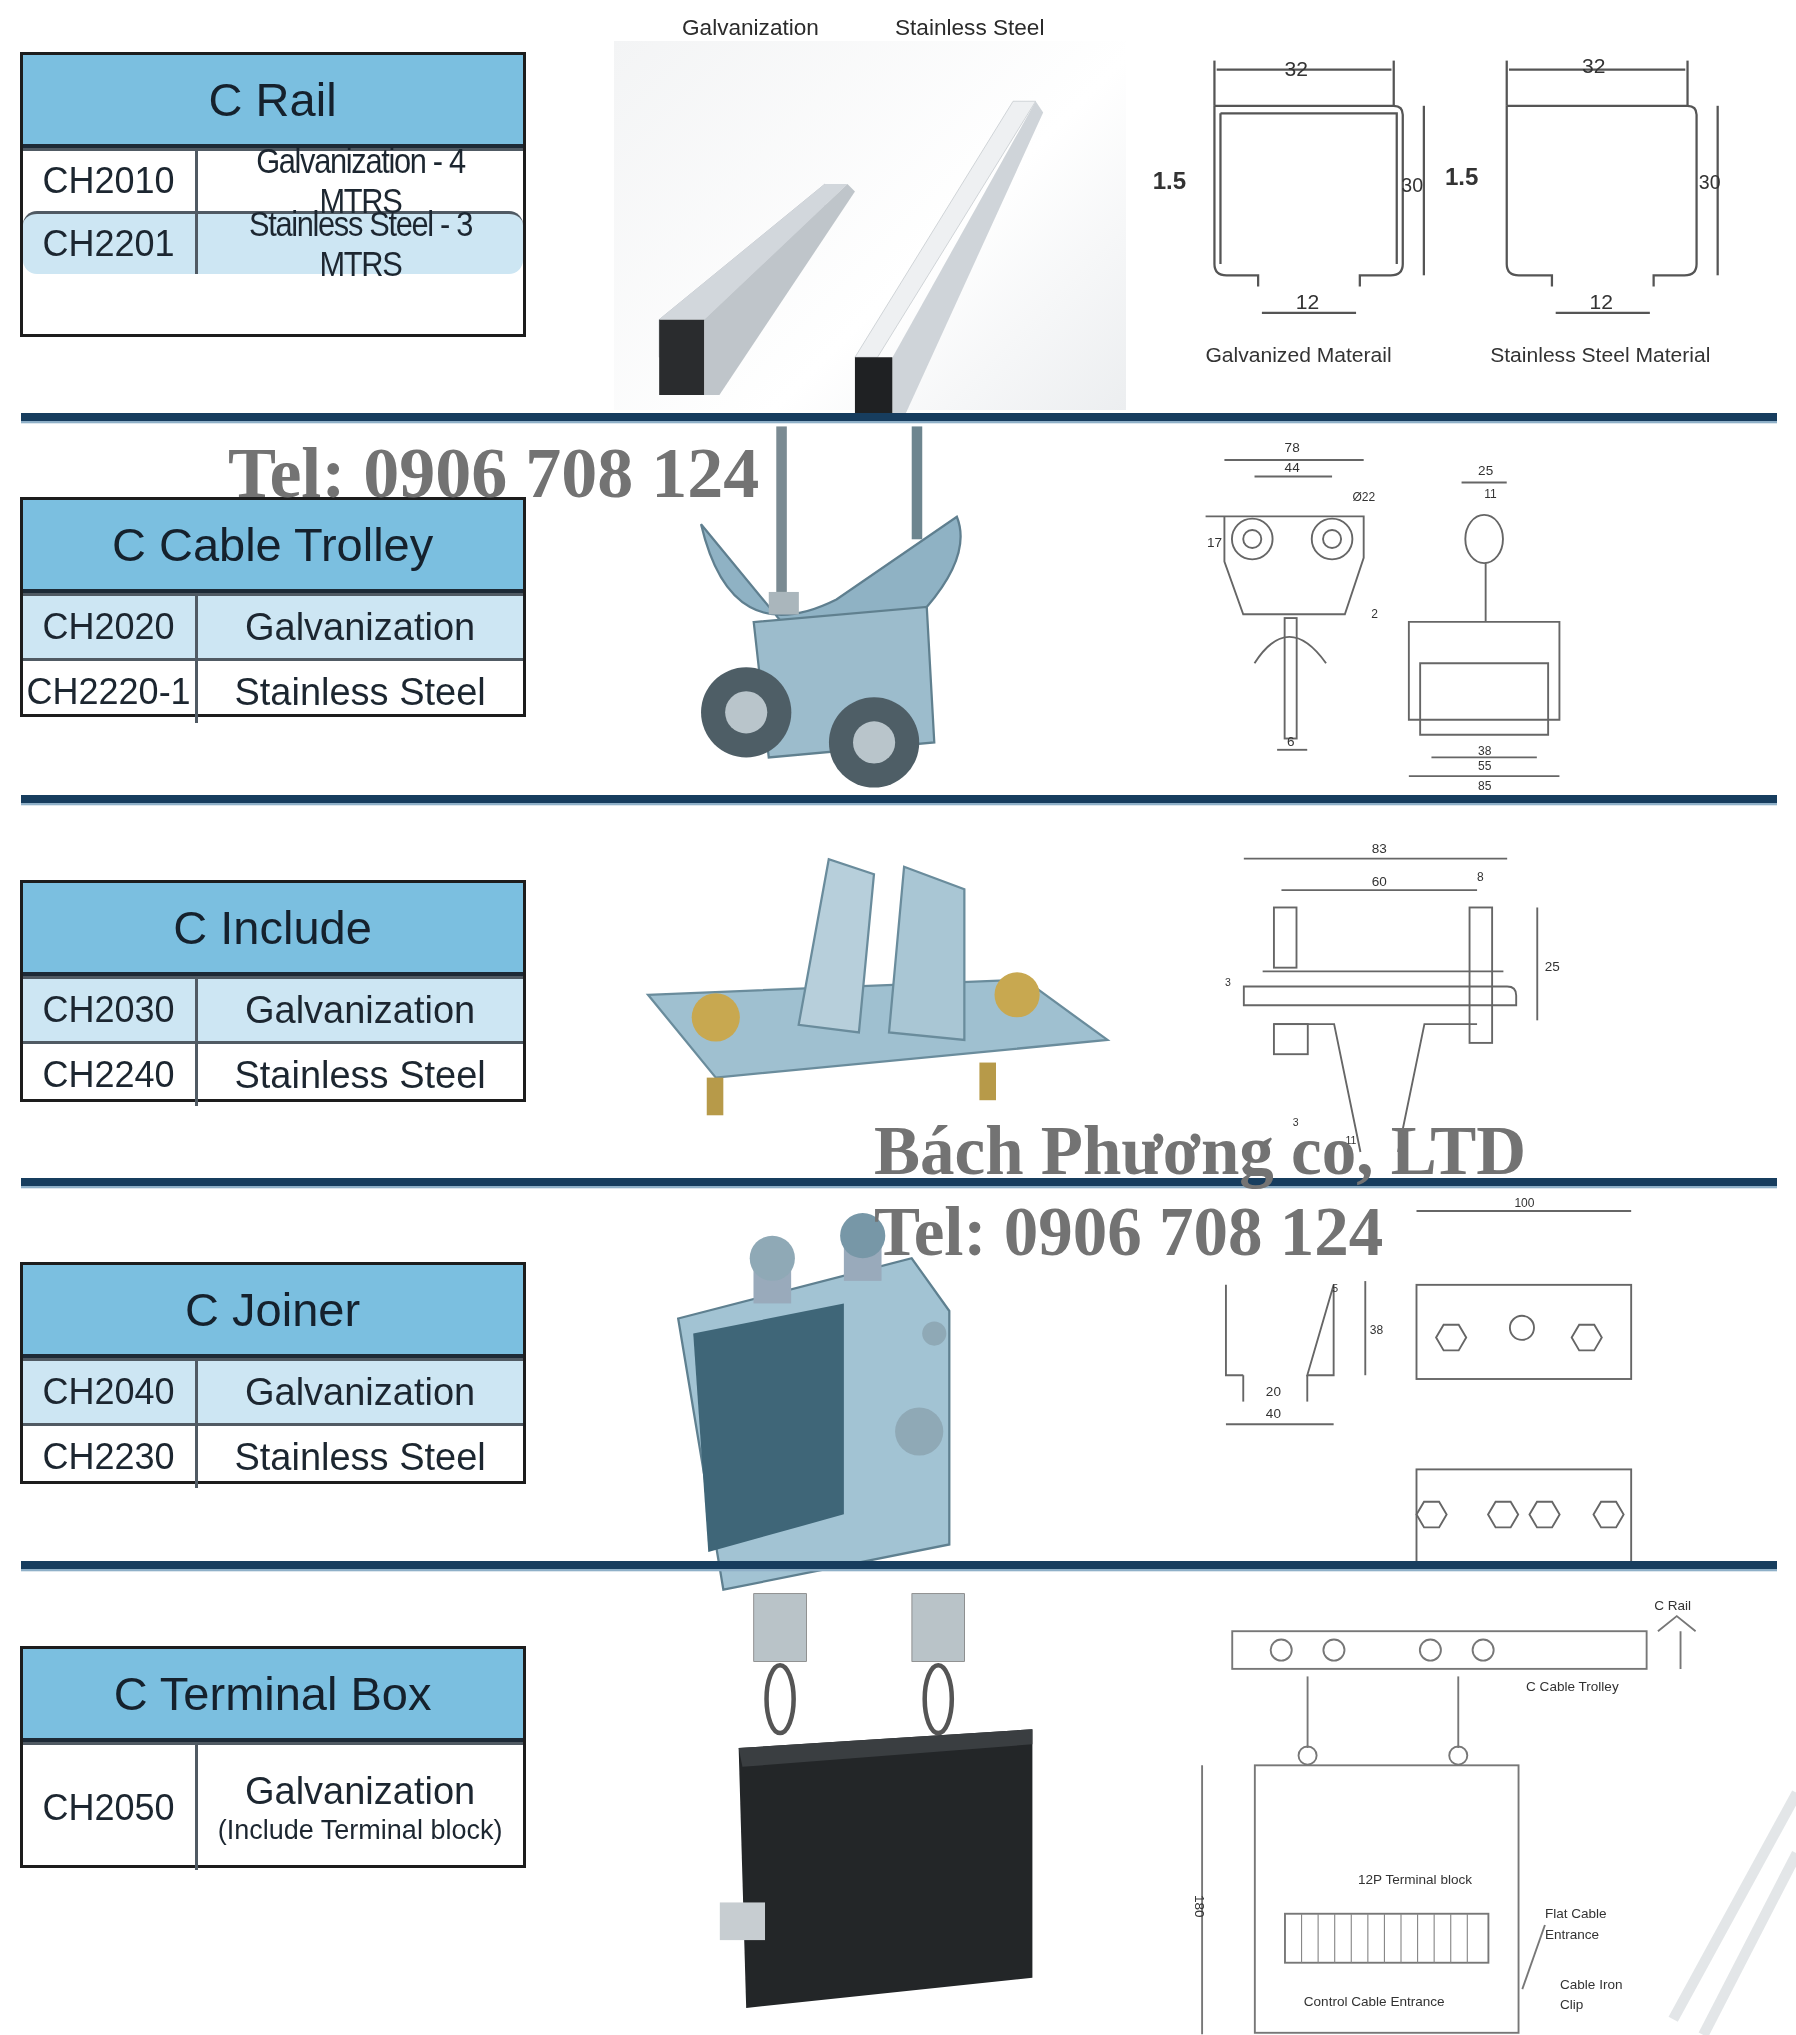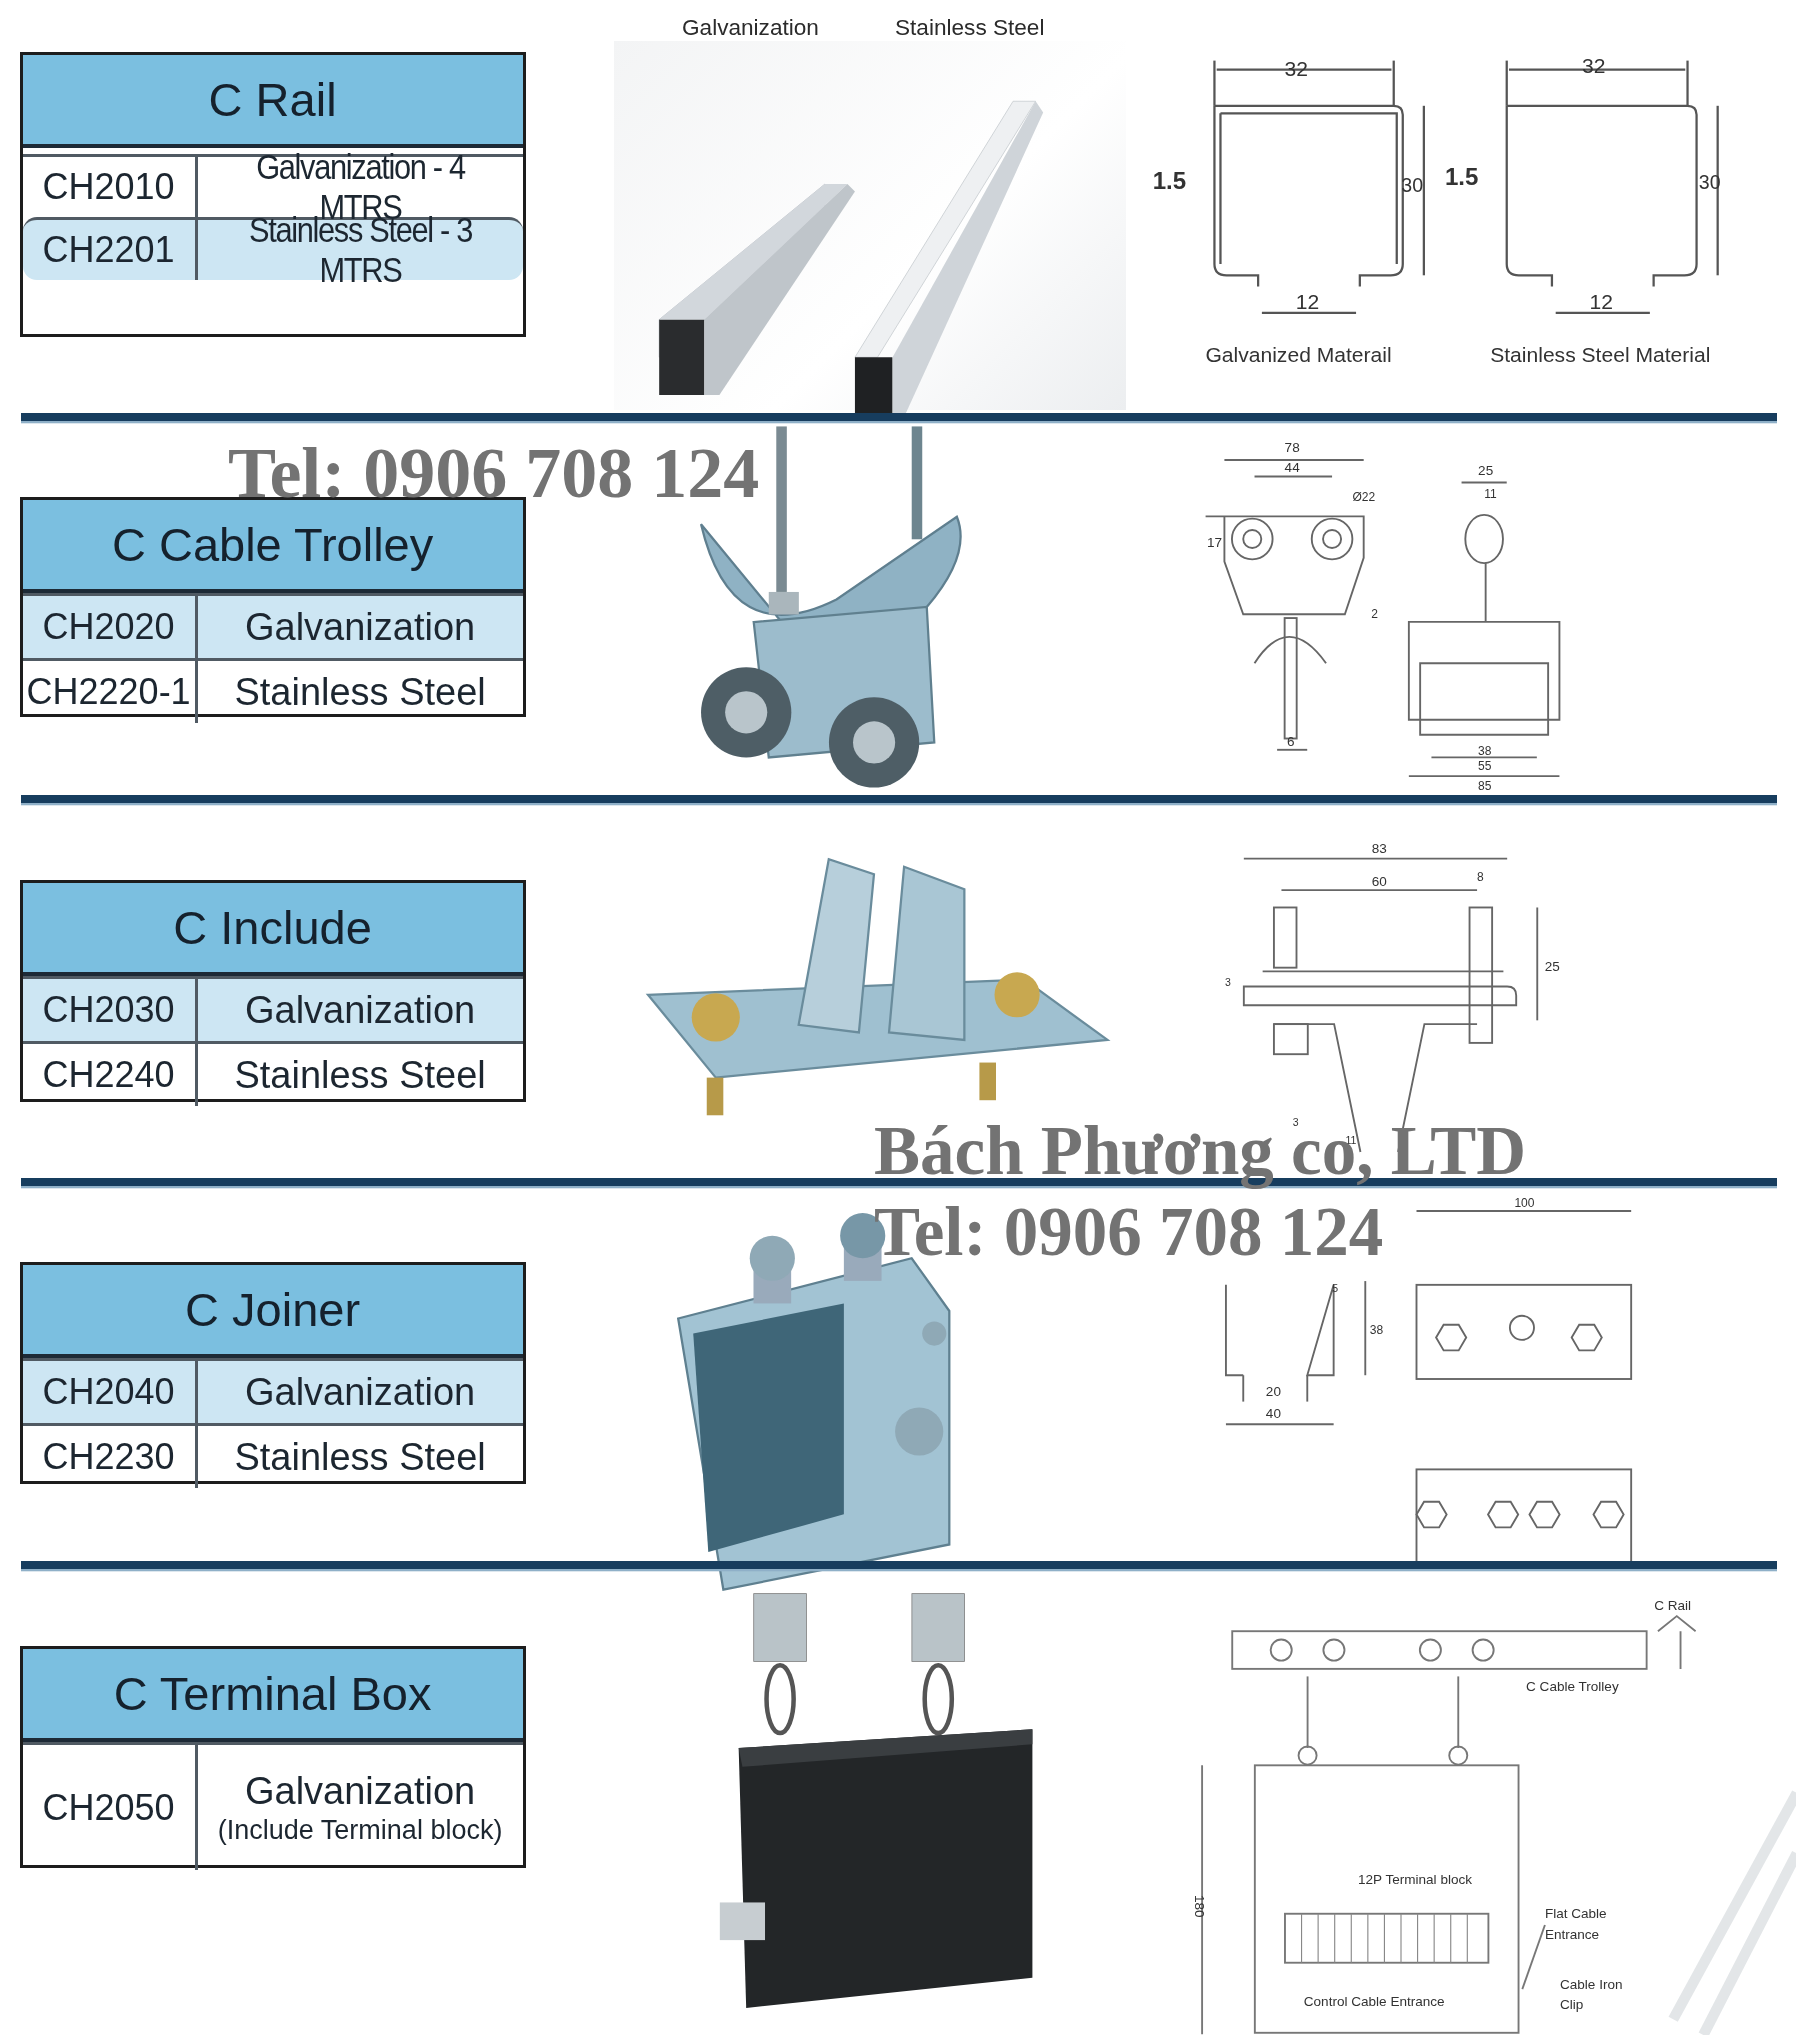--- a/index.html
+++ b/index.html
@@ -28,21 +28,21 @@
                color:#737373; white-space:nowrap; line-height:1; z-index:5; }
   .caption { position:absolute; font-size:22.6px; color:#2b2b2b; white-space:nowrap; }
   svg { position:absolute; overflow:visible; }
   .dim { font-family:"Liberation Sans", sans-serif; fill:#333; }
 </style>
 </head>
 <body>
 
 <div class="ptable" style="top:52px;height:285px;">
   <div class="head" style="height:89px;">C Rail</div>
-  <div class="row" style="height:60px;margin-top:6px;">
+  <div class="row" style="height:60px;">
     <div class="code">CH2010</div>
     <div class="desc narrow">Galvanization - 4 MTRS</div>
   </div>
   <div class="row alt" style="height:60px;border-radius:14px;">
     <div class="code">CH2201</div>
     <div class="desc narrow">Stainless Steel - 3 MTRS</div>
   </div>
 </div>
 
 <div class="caption" style="left:682px;top:15px;">Galvanization</div>

